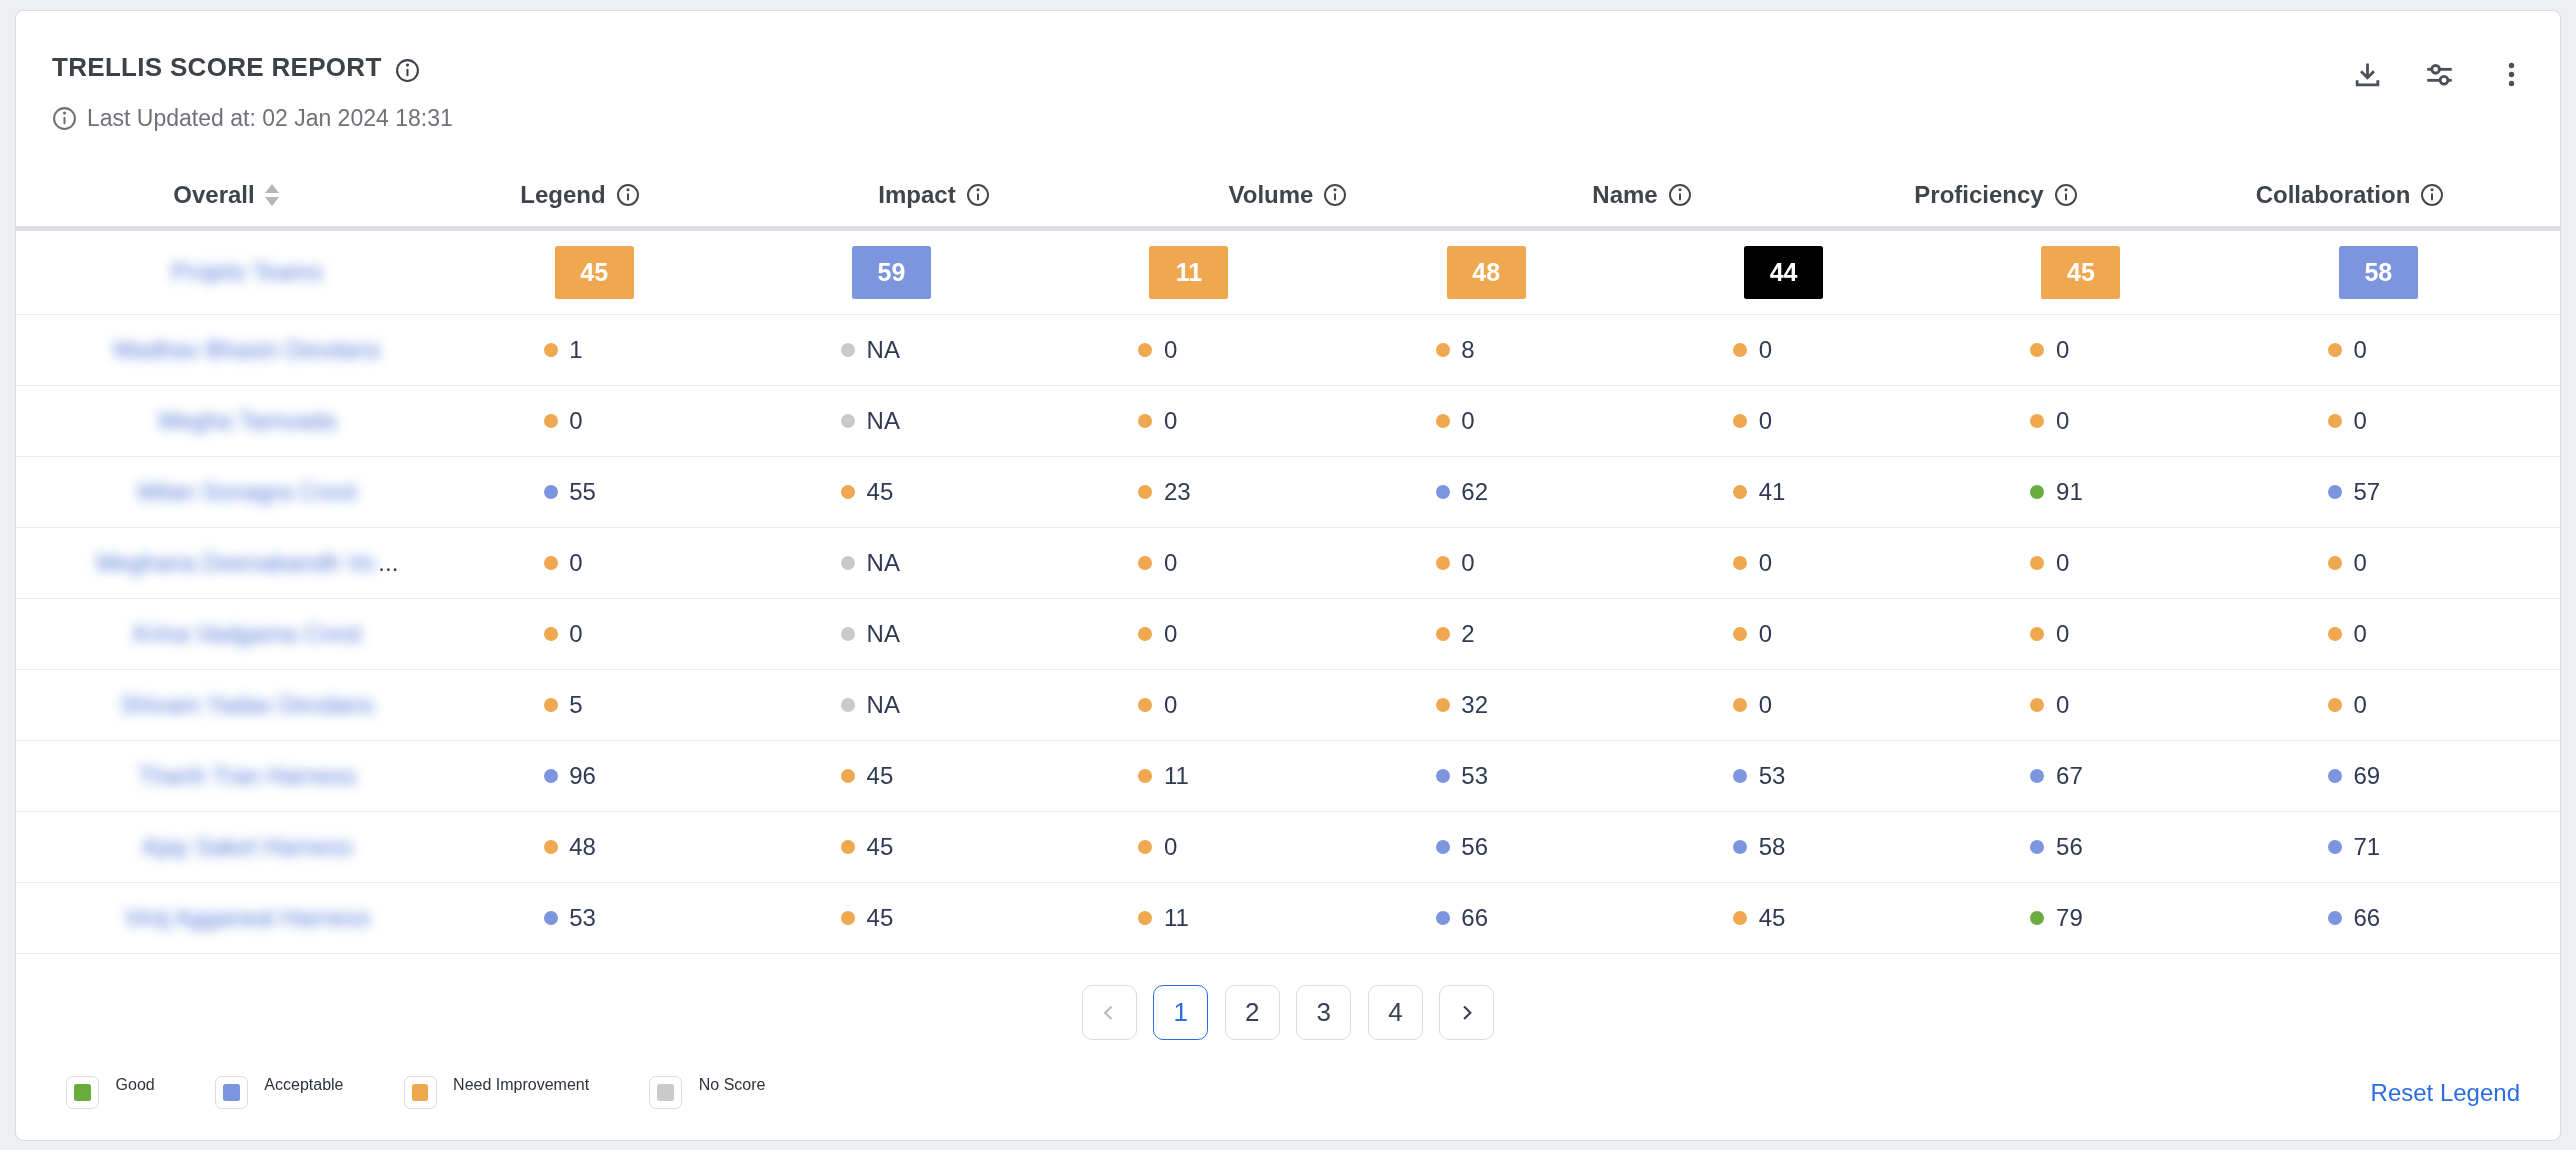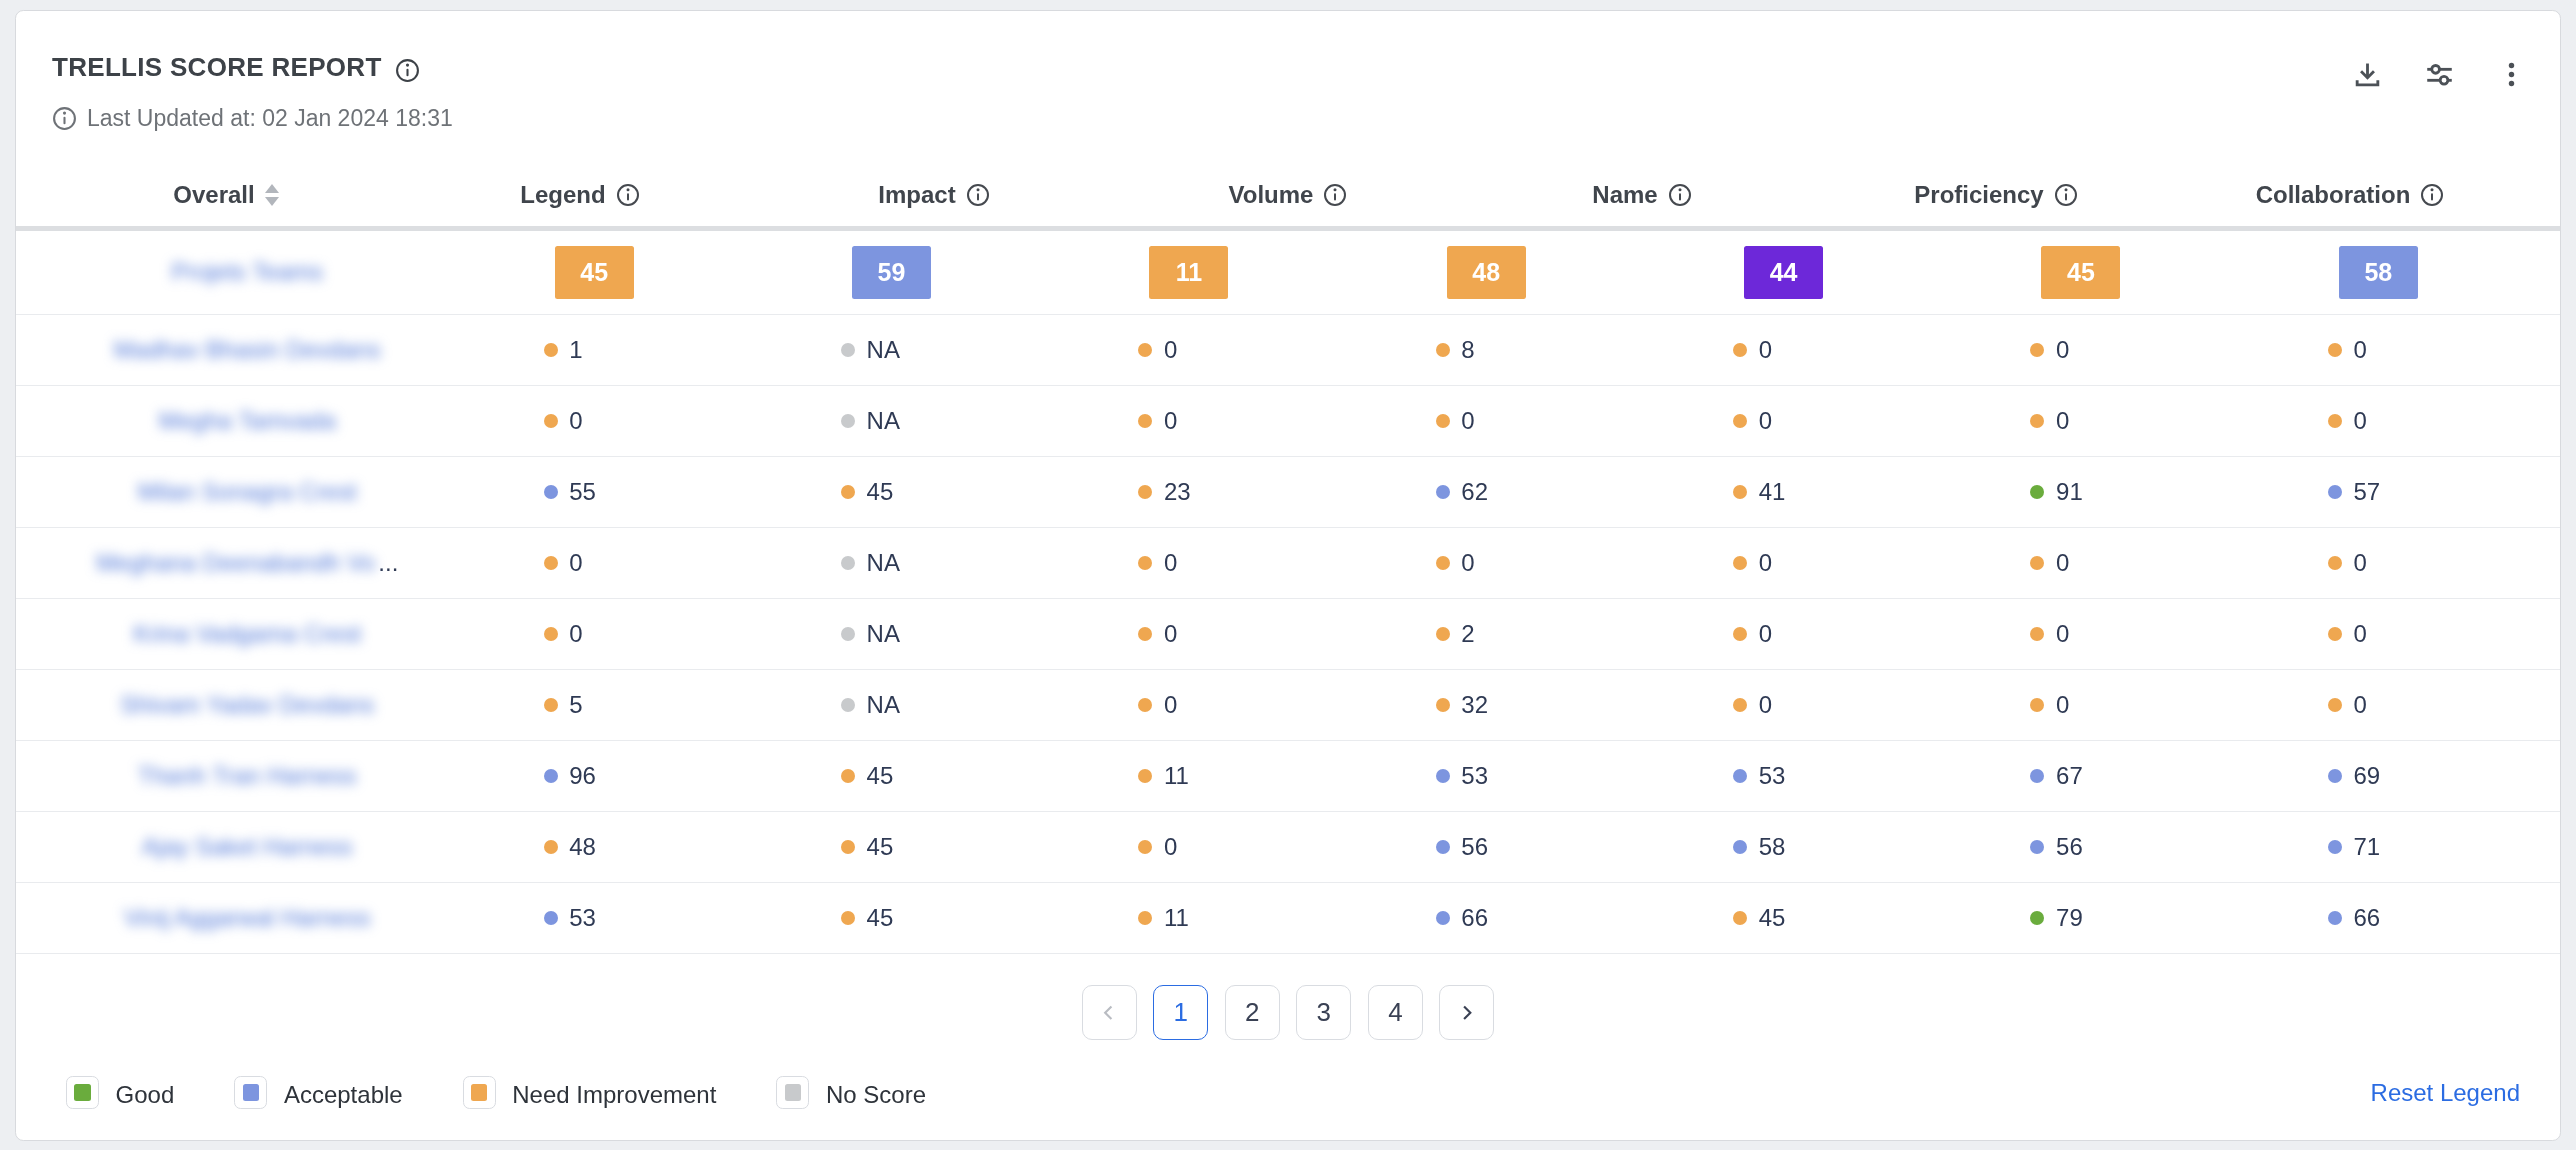--- a/index.html
+++ b/index.html
@@ -71,21 +71,21 @@
     display:flex; align-items:center; justify-content:center;
     font-size:26px; color:#3a4154; font-family:inherit; cursor:pointer;
   }
   .pg.active { border-color:#2b6ce2; color:#2b6ce2; }
   .pg.prev { color:#b9bcc2; }
   .pg svg { width:21.5px; height:21.5px; }
 
   
   .legend-row { display:flex; justify-content:space-between; align-items:center; padding:0 40px 0 50px; margin:36px 0 31px 0; }
   .legend { display:flex; gap:60px; }
-  .legend-item { display:flex; align-items:flex-end; gap:16.6px; font-size:24px; color:#2e333a; cursor:pointer; }
+  .legend-item { display:flex; align-items:flex-start; gap:16.6px; font-size:16px; color:#2e333a; cursor:pointer; }
   .lg-box { width:33px; height:33px; border:1.7px solid #d9dce1; border-radius:6.6px; background:#fff; display:flex; align-items:center; justify-content:center; }
   .lg-fill { width:16.6px; height:16.6px; border-radius:2.5px; }
   .reset { color:#2b6ce2; font-size:24px; text-decoration:none; cursor:pointer; }
 </style>
 </head>
 <body>
 
 <div class="page">
   <div class="card">
 
@@ -227,21 +227,21 @@
             <div class="td">
               <div class="badge" style="background: rgb(125, 149, 223);">59</div>
             </div>
             <div class="td">
               <div class="badge" style="background: rgb(239, 167, 80);">11</div>
             </div>
             <div class="td">
               <div class="badge" style="background: rgb(239, 167, 80);">48</div>
             </div>
             <div class="td">
-              <div class="badge" style="background: #6d28d9;">44</div>
+              <div class="badge" style="background: #000000;">44</div>
             </div>
             <div class="td">
               <div class="badge" style="background: rgb(239, 167, 80);">45</div>
             </div>
             <div class="td">
               <div class="badge" style="background: rgb(125, 149, 223);">58</div>
             </div>
           </div>
           <div class="tr">
             <div class="name-td">

